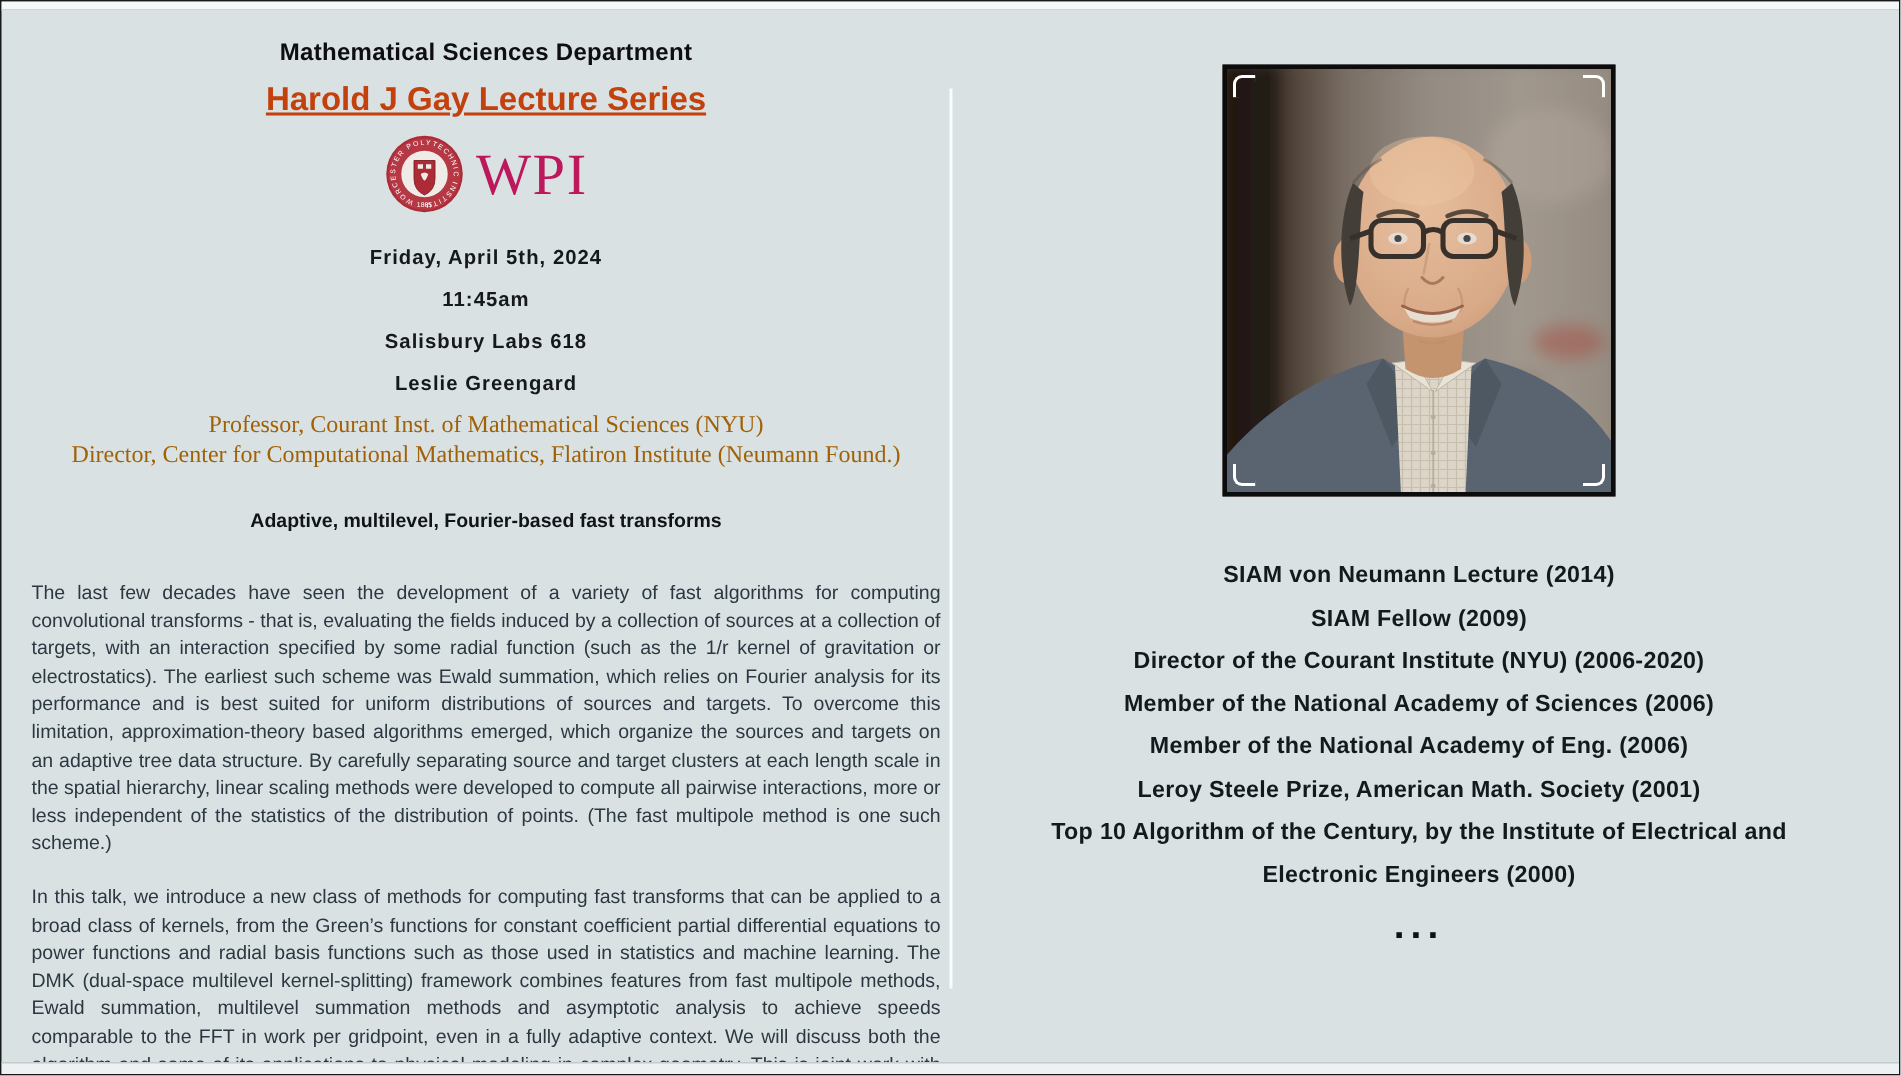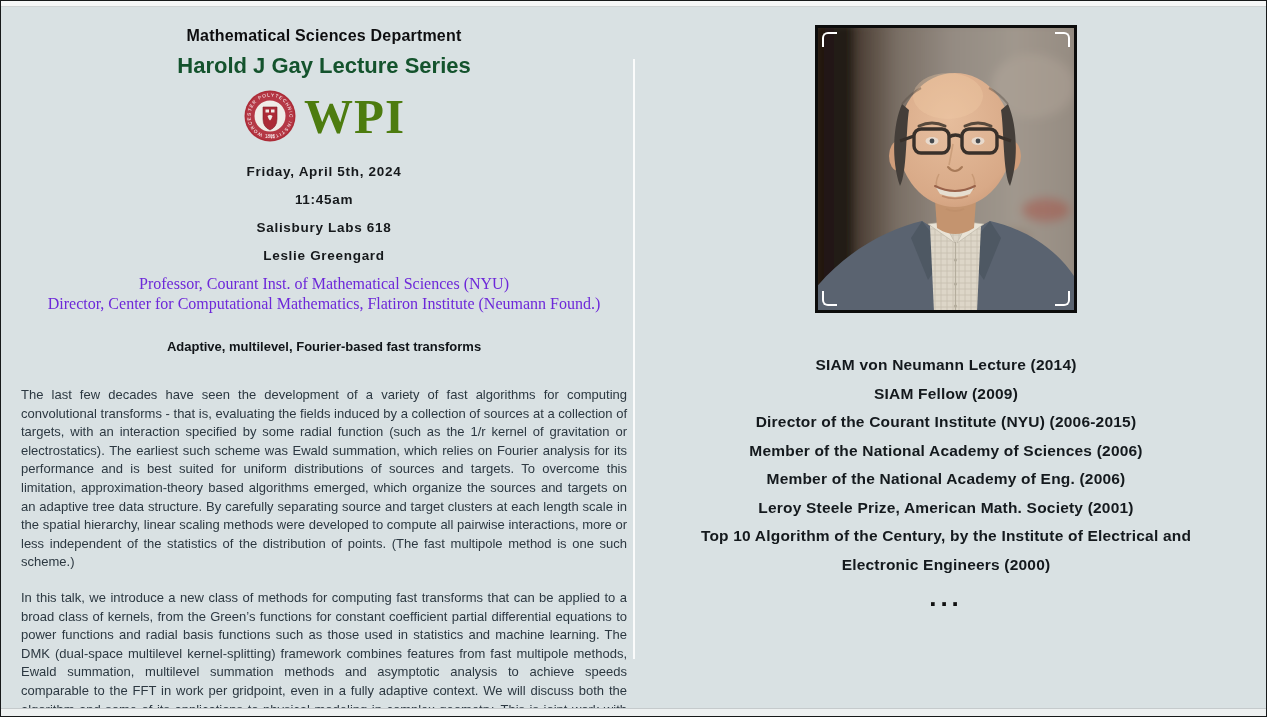--- a/index.html
+++ b/index.html
@@ -6,33 +6,33 @@
   .page {
     position:relative; width:1267px; height:717px; box-sizing:border-box;
     background:#d9e1e3; border:1px solid #17191a; overflow:hidden;
     font-family:"Liberation Sans", sans-serif;
   }
   .top-strip { position:absolute; top:0; left:0; right:0; height:5px; background:#f6f7f7; border-bottom:1px solid #cfd3d4; }
   .bottom-strip { position:absolute; bottom:0; left:0; right:0; height:7px; background:#eef1f1; border-top:1px solid #c5cacc; }
 
   .left-col { position:absolute; left:20px; top:26px; width:606px; text-align:center; }
   .dept-title { font-size:16px; font-weight:bold; color:#0e0e10; letter-spacing:.2px; }
-  .series-title { font-size:22px; font-weight:bold; color:#14532d; margin-top:8px; }
+  .series-title { font-size:22px; font-weight:bold; color:#c2410c; margin-top:8px;text-decoration:underline; }
   .logo-row { margin-top:8px; height:58px; display:flex; align-items:center; justify-content:center; gap:7px; }
-  .wpi-text { font-family:"Liberation Serif", serif; font-weight:bold; font-size:49px; color:#4d7c0f; line-height:1; letter-spacing:1px; }
+  .wpi-text { font-family:"Liberation Serif", serif; font-weight:normal; font-size:39px; color:#be185d; line-height:1; letter-spacing:1px; }
   .event-block { margin-top:18px; }
   .event-line { font-size:13.5px; font-weight:bold; color:#16191c; letter-spacing:.7px; margin:11px 0; line-height:17px; }
-  .affil { font-family:"Liberation Serif", serif; font-size:16px; color:#6d28d9; margin:2px 0; line-height:18px; }
+  .affil { font-family:"Liberation Serif", serif; font-size:16px; color:#a16207; margin:2px 0; line-height:18px; }
   .talk-title { font-size:13px; font-weight:bold; color:#101418; margin-top:26px; }
   .abstract { text-align:justify; font-size:13px; line-height:18.6px; color:#2c3841; margin-top:32px; }
   .abstract + .abstract { margin-top:17px; }
 
   .divider { position:absolute; left:632px; top:58px; width:2px; height:600px; background:#fafbfb; }
 
-  .right-col { position:absolute; left:640px; top:24px; width:610px; text-align:center; }
+  .right-col { position:absolute; left:640px; top:42px; width:610px; text-align:center; }
   .photo-frame { display:inline-block; position:relative; width:256px; height:282px; border:3px solid #0c0c0c; background:#6d6158; }
   .photo-frame svg { display:block; width:256px; height:282px; }
   .corner { position:absolute; width:13px; height:13px; border:0 solid #ffffff; }
   .corner.tl { top:4px; left:4px; border-top-width:2.5px; border-left-width:2.5px; border-top-left-radius:6px; }
   .corner.tr { top:4px; right:4px; border-top-width:2.5px; border-right-width:2.5px; border-top-right-radius:6px; }
   .corner.bl { bottom:4px; left:4px; border-bottom-width:2.5px; border-left-width:2.5px; border-bottom-left-radius:6px; }
   .corner.br { bottom:4px; right:4px; border-bottom-width:2.5px; border-right-width:2.5px; border-bottom-right-radius:6px; }
 
   .accolades { margin-top:34px; }
   .accolade { font-size:15.5px; font-weight:bold; color:#14191d; line-height:28.5px; margin:0 auto; max-width:520px; letter-spacing:.2px; }
@@ -174,21 +174,21 @@
       </svg>
       <span class="corner tl"></span>
       <span class="corner tr"></span>
       <span class="corner bl"></span>
       <span class="corner br"></span>
     </div>
 
     <div class="accolades">
       <div class="accolade">SIAM von Neumann Lecture (2014)</div>
       <div class="accolade">SIAM Fellow (2009)</div>
-      <div class="accolade">Director of the Courant Institute (NYU) (2006-2015)</div>
+      <div class="accolade">Director of the Courant Institute (NYU) (2006-2020)</div>
       <div class="accolade">Member of the National Academy of Sciences (2006)</div>
       <div class="accolade">Member of the National Academy of Eng. (2006)</div>
       <div class="accolade">Leroy Steele Prize, American Math. Society (2001)</div>
       <div class="accolade">Top 10 Algorithm of the Century, by the Institute of Electrical and Electronic Engineers (2000)</div>
       <div class="dots">...</div>
     </div>
   </div>
 
   <div class="bottom-strip"></div>
 </div>

